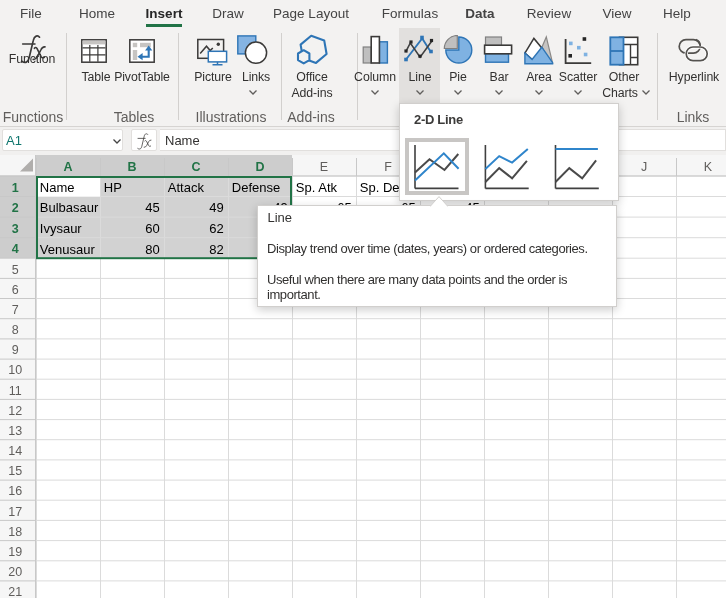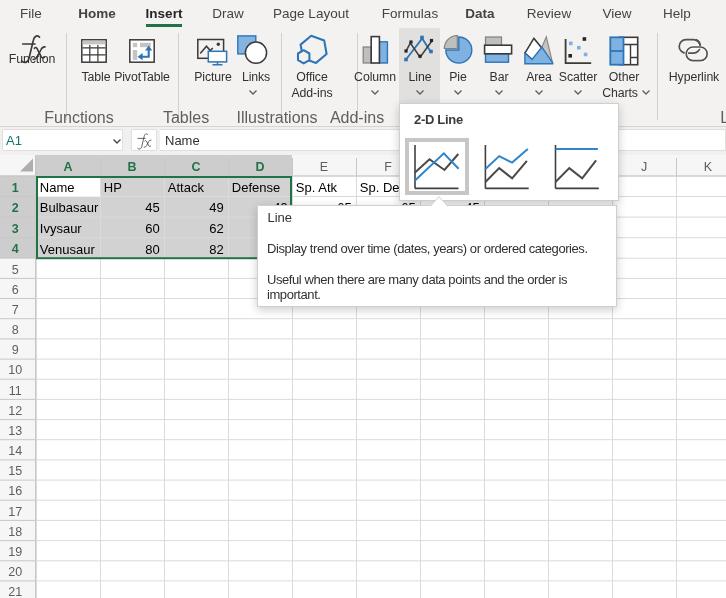--- a/index.html
+++ b/index.html
@@ -1,25 +1,25 @@
 <!DOCTYPE html>
 <html><head><meta charset="utf-8">
 <style>
 html,body{margin:0;padding:0;}
 body{width:726px;height:598px;overflow:hidden;font-family:"Liberation Sans",sans-serif;}
 .abs{position:absolute;}
 #stage{position:relative;width:726px;height:598px;background:#fff;}
 .tab{position:absolute;top:0;height:27px;line-height:27px;font-size:13.5px;color:#444;transform:translateX(-50%);white-space:nowrap;}
 .blabel{position:absolute;font-size:12.3px;color:#323130;transform:translateX(-50%);white-space:nowrap;letter-spacing:-0.1px;}
-.glabel{position:absolute;top:108.5px;font-size:16px;color:#605e5c;transform:translateX(-50%);white-space:nowrap;margin-left:46px;}
+.glabel{position:absolute;top:108.5px;font-size:14px;color:#605e5c;transform:translateX(-50%);white-space:nowrap;}
 </style></head><body>
 <div id="stage">
 <div class="abs" style="left:0;top:0;width:726px;height:27px;background:#f3f2f1"></div>
 <div class="tab" style="left:31px;font-weight:400;color:#444">File</div>
-<div class="tab" style="left:97px;font-weight:700;color:#444">Home</div>
+<div class="tab" style="left:97px;font-weight:400;color:#444">Home</div>
 <div class="tab" style="left:164px;font-weight:600;color:#262626">Insert</div>
 <div class="tab" style="left:228px;font-weight:400;color:#444">Draw</div>
 <div class="tab" style="left:311px;font-weight:400;color:#444">Page Layout</div>
 <div class="tab" style="left:410px;font-weight:400;color:#444">Formulas</div>
 <div class="tab" style="left:480px;font-weight:700;color:#444">Data</div>
 <div class="tab" style="left:549px;font-weight:400;color:#444">Review</div>
 <div class="tab" style="left:617px;font-weight:400;color:#444">View</div>
 <div class="tab" style="left:677px;font-weight:400;color:#444">Help</div>
 <div class="abs" style="left:146px;top:24px;width:36px;height:3px;background:#217346"></div>
 <div class="abs" style="left:0;top:27px;width:726px;height:100px;background:#f3f2f1;border-bottom:1px solid #d6d4d2;box-sizing:border-box"></div>
@@ -150,21 +150,21 @@
 <svg style="position:absolute;left:494px;top:89px" width="10" height="7">
       <path d="M1.5,1.5 L5,5 L8.5,1.5" fill="none" stroke="#605e5c" stroke-width="1.3"></path>
     </svg>
 <svg style="position:absolute;left:534px;top:89px" width="10" height="7">
       <path d="M1.5,1.5 L5,5 L8.5,1.5" fill="none" stroke="#605e5c" stroke-width="1.3"></path>
     </svg>
 <svg style="position:absolute;left:573px;top:89px" width="10" height="7">
       <path d="M1.5,1.5 L5,5 L8.5,1.5" fill="none" stroke="#605e5c" stroke-width="1.3"></path>
     </svg>
 <div class="glabel" style="left:33px">Functions</div>
-<div class="glabel" style="left:140px">Tables</div>
+<div class="glabel" style="left:134px">Tables</div>
 <div class="glabel" style="left:231px">Illustrations</div>
 <div class="glabel" style="left:311px">Add-ins</div>
 <div class="glabel" style="left:693px">Links</div>
 <div class="abs" style="left:0;top:127px;width:726px;height:29px;background:#f1f0ef"></div>
 <div class="abs" style="left:2px;top:129px;width:121px;height:22px;background:#fff;border:1px solid #e1dfdd;border-radius:2px;box-sizing:border-box"></div>
 <div class="abs" style="left:131px;top:129px;width:26px;height:22px;background:#fff;border:1px solid #e1dfdd;border-radius:2px;box-sizing:border-box"></div>
 <div class="abs" style="left:160px;top:129px;width:566px;height:22px;background:#fff;border:1px solid #e1dfdd;border-left:none;box-sizing:border-box"></div>
 <div class="abs" style="left:6px;top:133px;font-size:13px;color:#0f766e">A1</div>
 <svg style="position:absolute;left:112px;top:138px" width="10" height="7">
       <path d="M1.5,1.5 L5,5 L8.5,1.5" fill="none" stroke="#444" stroke-width="1.3"></path>

